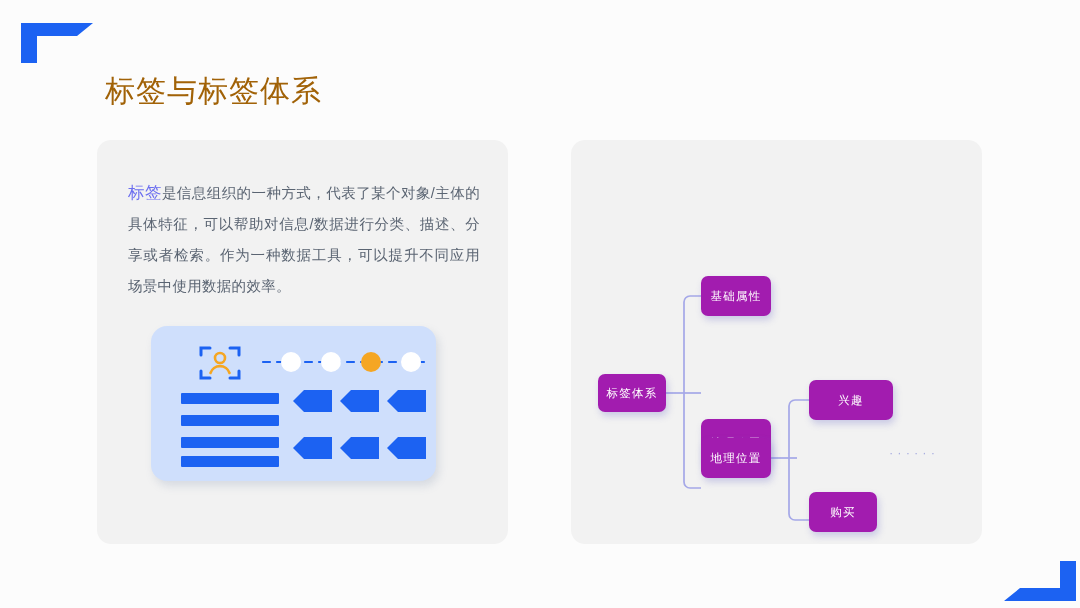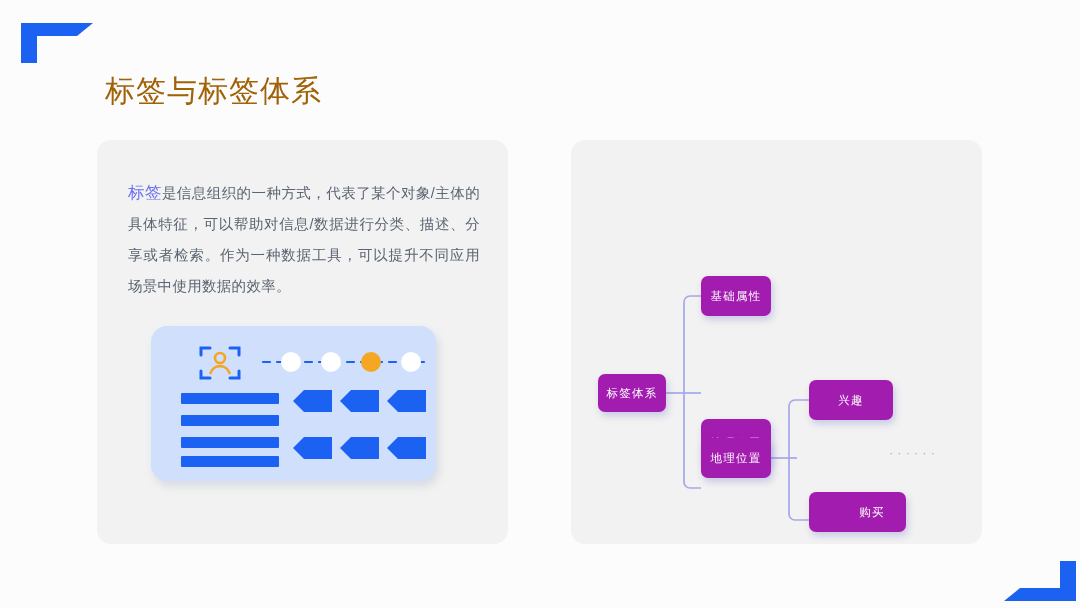--- a/index.html
+++ b/index.html
@@ -63,21 +63,21 @@
     position:absolute;background:#a21caf;border-radius:7px;
     color:#ffffff;font-size:11.5px;letter-spacing:1.2px;
     display:flex;align-items:center;justify-content:center;
     box-shadow:2px 4px 7px rgba(110,110,200,.3);
   }
   .n-root{left:27px;top:104px;width:68px;height:38px;}
   .n-basic{left:130px;top:6px;width:70px;height:40px;}
   .n-geo{left:130px;top:103px;width:70px;height:48px;margin-top:46px;}
   .n-journey{left:130px;top:168px;width:70px;height:40px;}
   .n-interest{left:238px;top:110px;width:84px;height:40px;}
-  .n-buy{left:238px;top:222px;width:68px;height:40px;padding-left:29px;}
+  .n-buy{left:238px;top:222px;width:68px;height:40px;}
   .ellipsis{
     position:absolute;left:318px;top:175px;width:60px;
     color:#a9aee0;font-size:13px;letter-spacing:4px;
   }
   .tree-lines{position:absolute;left:0;top:0;width:411px;height:270px;}
 </style>
 </head>
 <body>
 
 <div class="slide">

